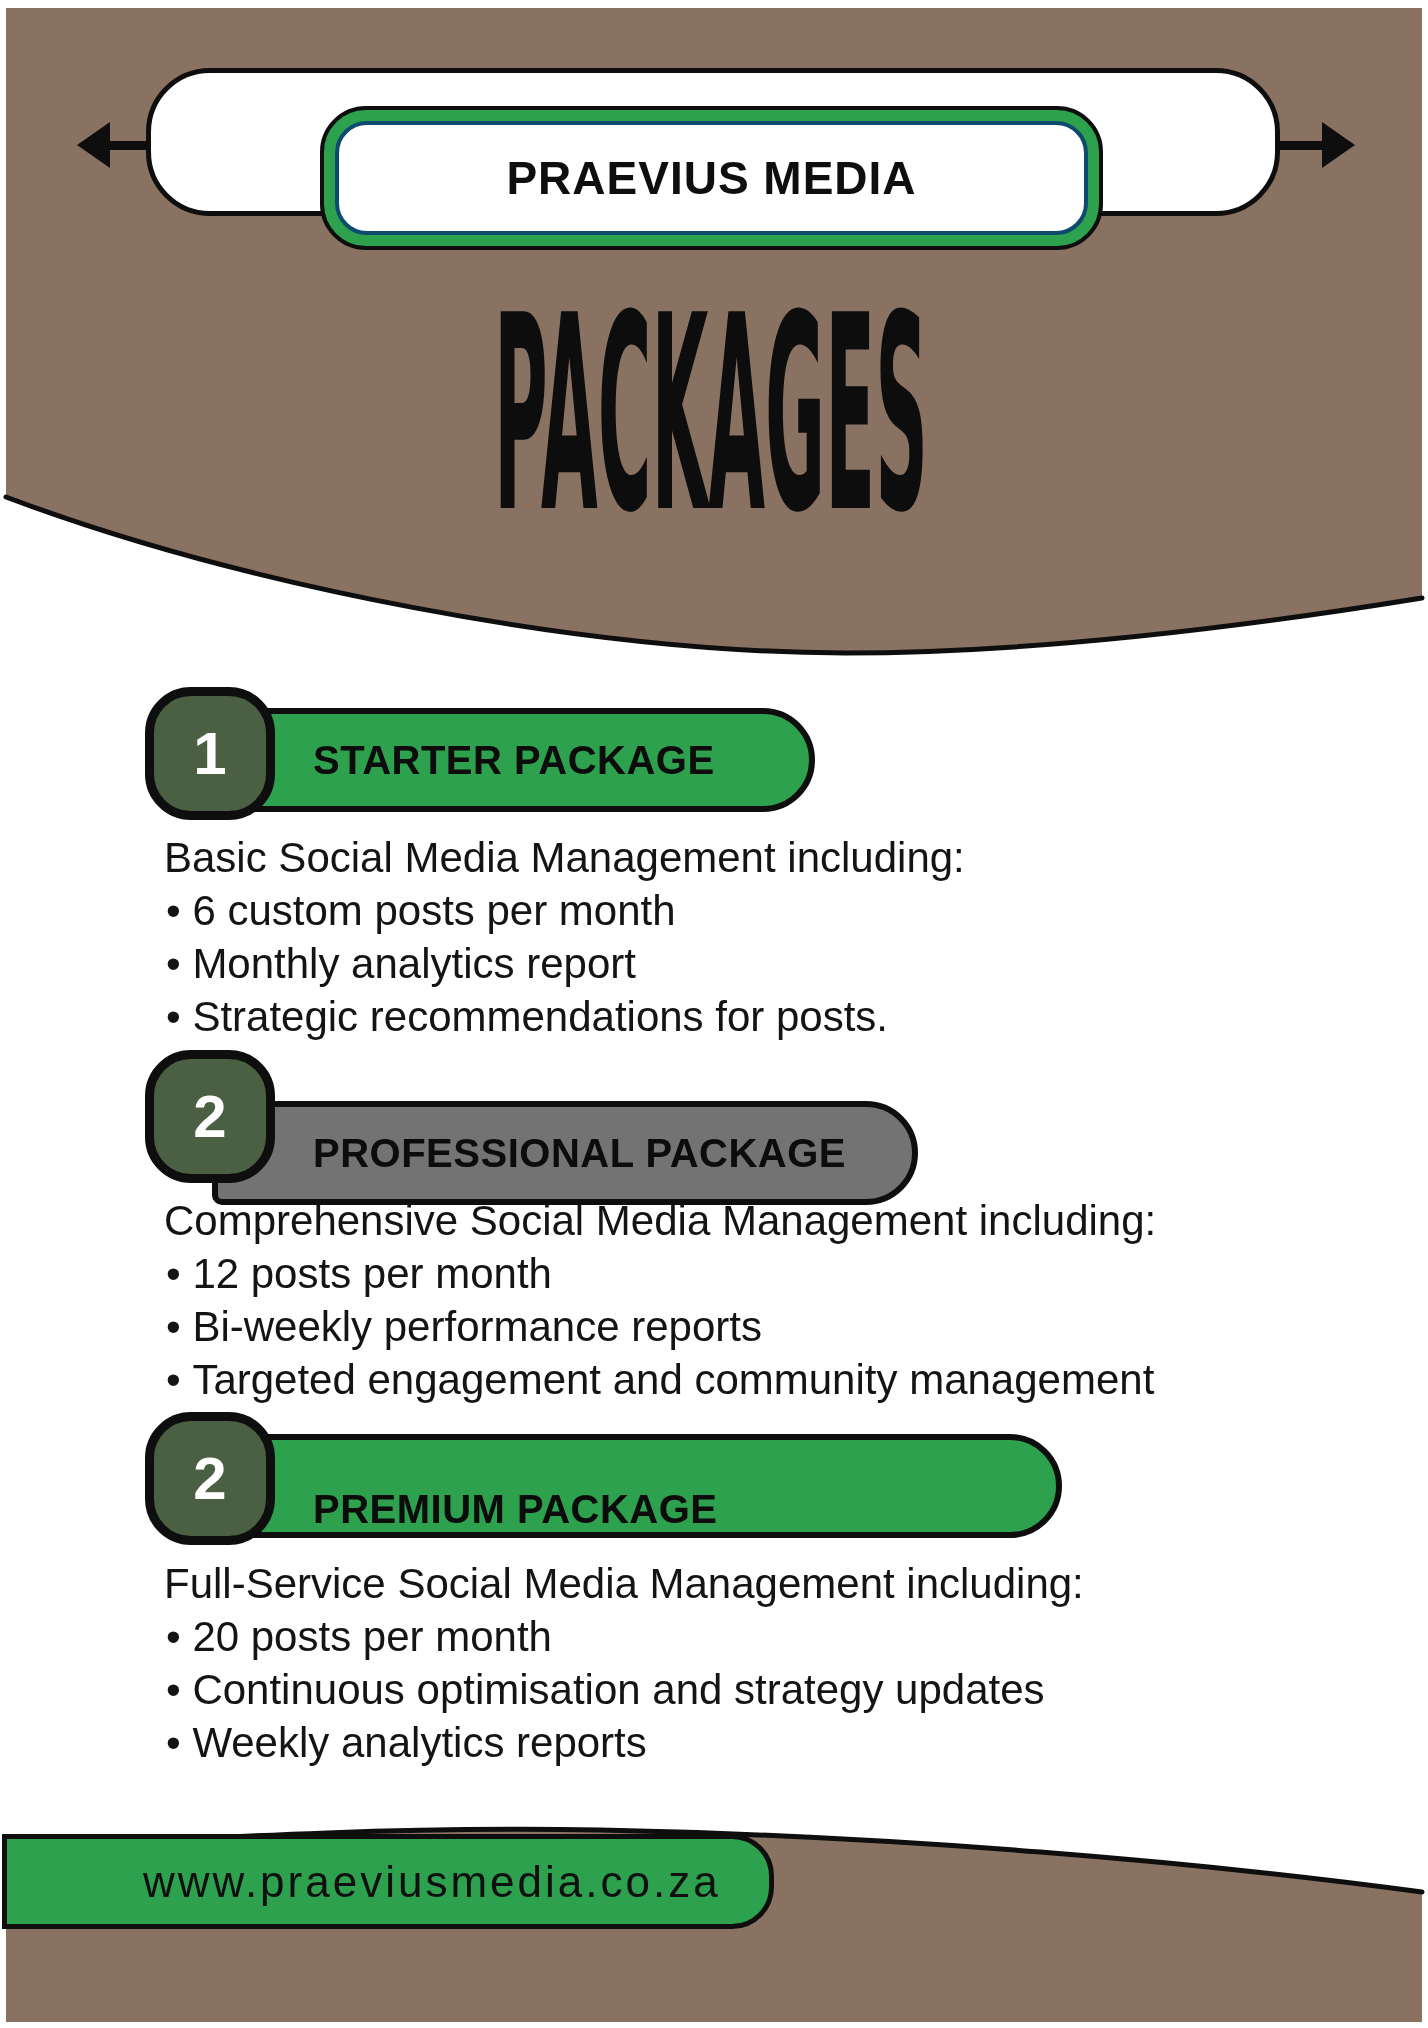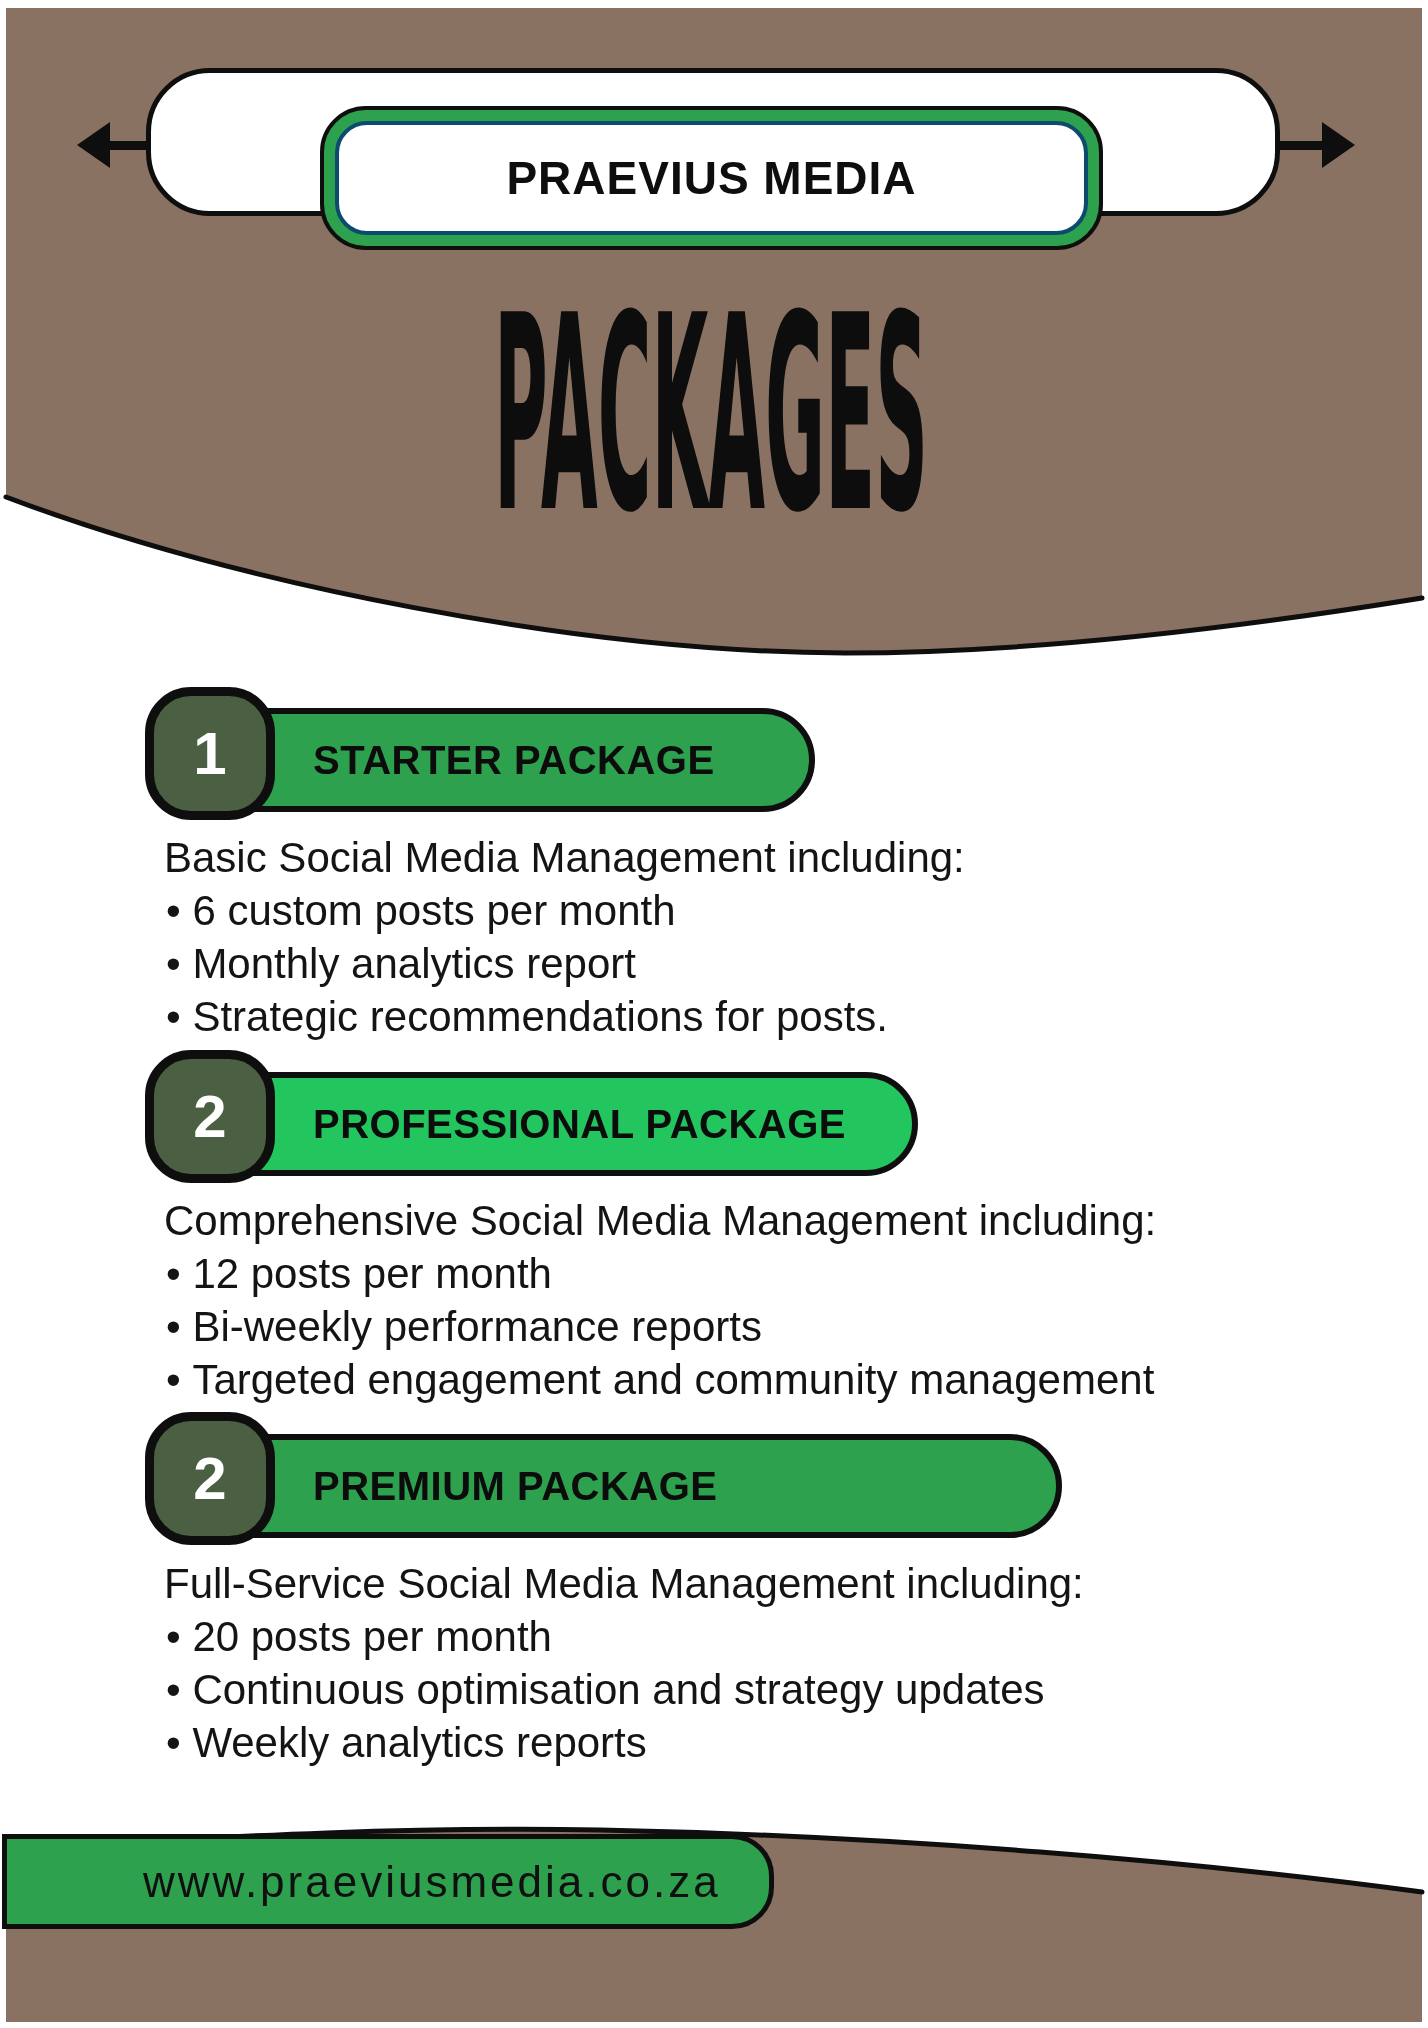--- a/index.html
+++ b/index.html
@@ -37,21 +37,21 @@
   }
   .pill {
     position:absolute; left:212px; height:104px;
     border:6px solid #0e0e0e; border-radius:10px 52px 52px 10px;
     box-sizing:border-box; display:flex; align-items:center;
     padding-left:95px; font-weight:bold; font-size:40px; letter-spacing:0.5px;
     color:#0c0c0c; z-index:3;
   }
   .badge-s1 { top:687px; }  .pill-s1 { top:708px; width:603px; }
   .badge-s2 { top:1050px; } .pill-s2 { top:1072px; width:706px; }
-  .badge-s3 { top:1412px; } .pill-s3 { top:1434px; width:850px; }
+  .badge-s3 { top:1412px; } .pill-s3 { top:1434px; width:850px;align-items:flex-end; }
 
   .body-block {
     position:absolute; left:164px; width:1180px;
     font-size:42px; line-height:53px; color:#141414;
   }
   .body-s1 { top:831px; }
   .body-s2 { top:1194px; }
   .body-s3 { top:1557px; }
   .bullet { padding-left:2px; }
   .bullet::before { content:"\2022\00a0"; }
@@ -103,21 +103,21 @@
   <div class="body-block body-s1">
     <div class="intro">Basic Social Media Management including:</div>
     <div class="bullet">6 custom posts per month</div>
     <div class="bullet">Monthly analytics report</div>
     <div class="bullet">Strategic recommendations for posts.</div>
   </div>
 
   <div class="badge badge-s2" style="background:#4B5F42;">
     <span>2</span>
   </div>
-  <div class="pill pill-s2" style="background:#22c55e;">
+  <div class="pill pill-s2" style="background:#737373;margin-top:29px;">
     <span>PROFESSIONAL PACKAGE</span>
   </div>
   <div class="body-block body-s2">
     <div class="intro">Comprehensive Social Media Management including:</div>
     <div class="bullet">12 posts per month</div>
     <div class="bullet">Bi-weekly performance reports</div>
     <div class="bullet">Targeted engagement and community management</div>
   </div>
 
   <div class="badge badge-s3" style="background:#4B5F42;">

